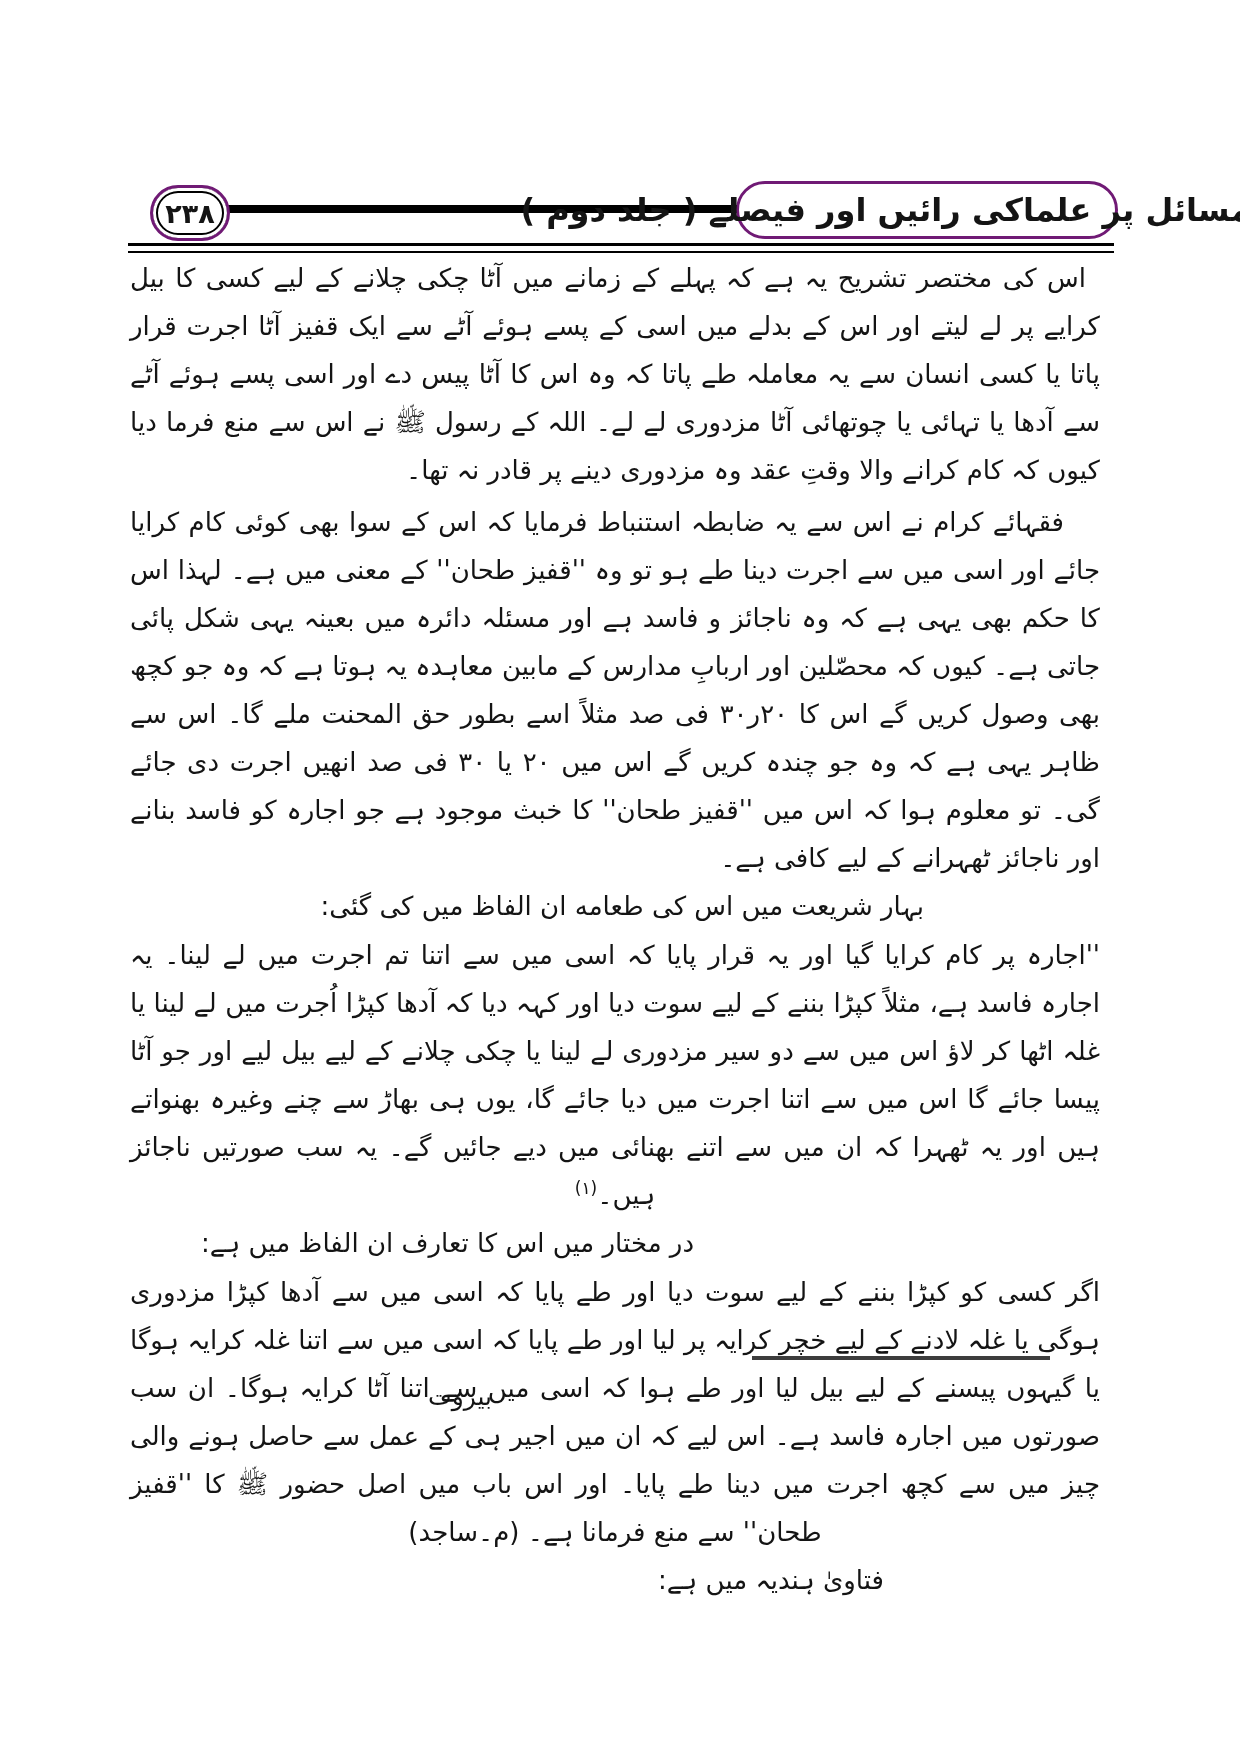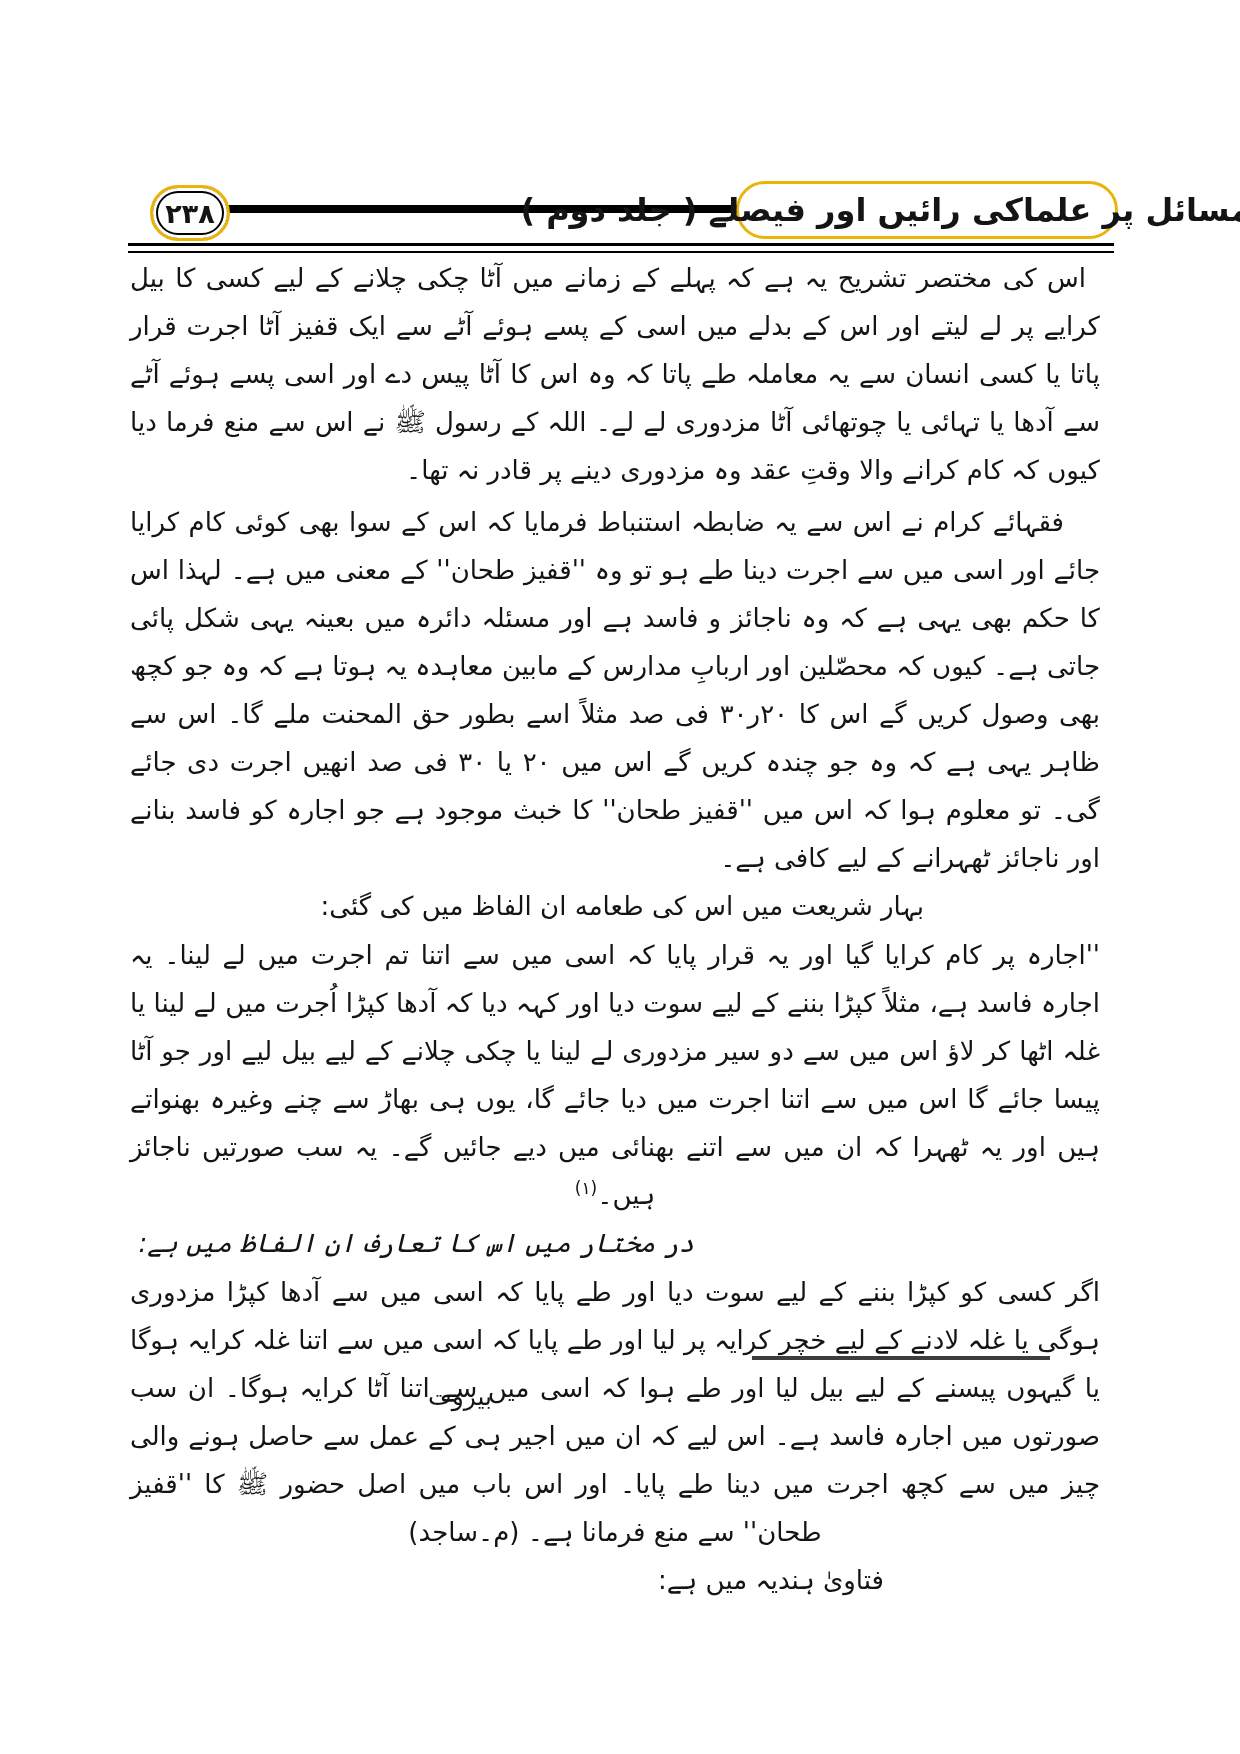--- a/index.html
+++ b/index.html
@@ -10,21 +10,21 @@
     background:#ffffff;
     direction:rtl;
     font-family:"DejaVu Sans", sans-serif;
     color:#141414;
     overflow:hidden;
   }
   
   .pill {
     position:absolute;
     background:#fff;
-    border:3px solid #eab308;
+    border:3px solid #701a75;
     border-radius:30px;
     display:flex; align-items:center; justify-content:center;
     box-sizing:border-box;
     z-index:2;
     text-align:center;
   }
   .pill-number {
     left:150px; top:185px; width:80px; height:56px;
     font-size:27px; font-weight:bold;
     box-shadow: inset 0 0 0 3px #fff, inset 0 0 0 5px #000;
@@ -61,21 +61,21 @@
     font-family:"DejaVu Serif","DejaVu Sans", serif;
     text-align-last:center;
     margin-top:2px;
   }
   .p3 { text-align-last:center; }
   .intro {
     margin:0; font-size:26px; line-height:49px;
     text-align:right;
   }
   .intro1 { padding-right:176px; }
-  .intro2 { padding-right:406px;font-style:italic; }
+  .intro2 { padding-right:406px; }
   .intro3 { padding-right:216px; }
   sup.ref { font-size:17px; line-height:0; }
   
   .footnotes { position:absolute; right:130px; left:130px; top:1356px; }
   .fn-rule {
     width:298px; height:0;
     border-top:4px solid #3d3d3d;
     margin-left:auto; margin-right:60px; margin-bottom:14px;
   }
   .fn {

